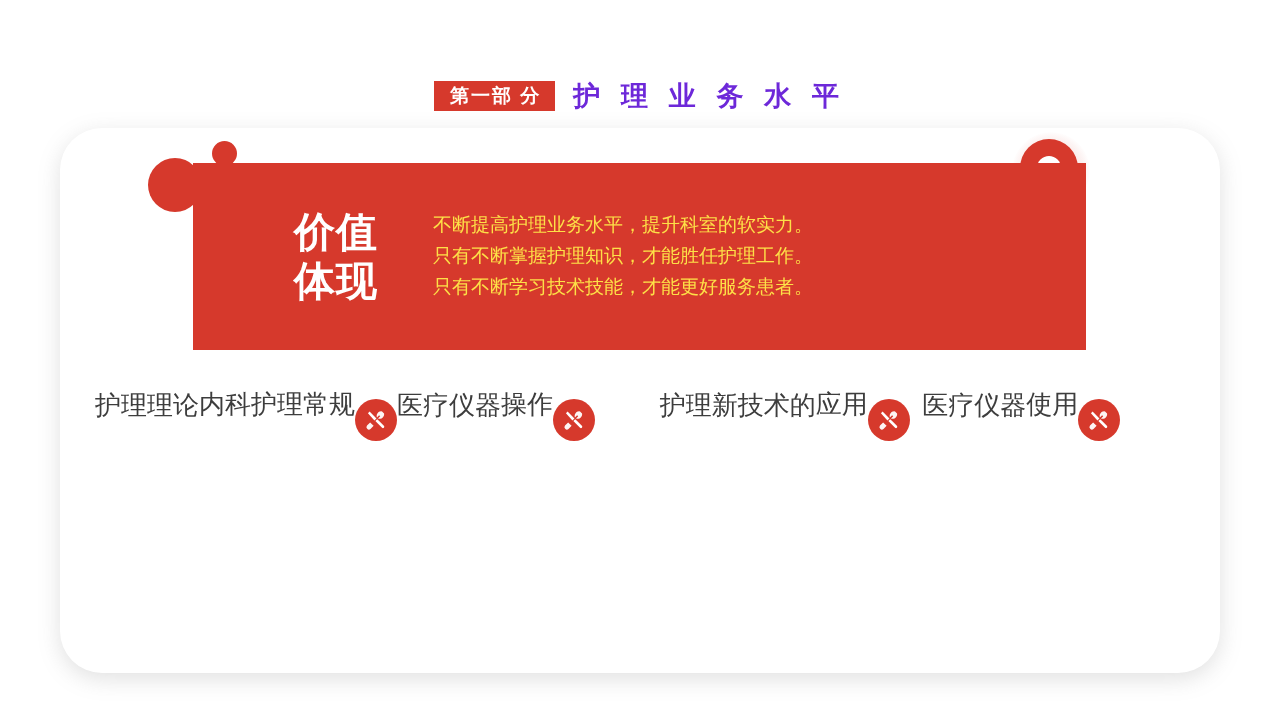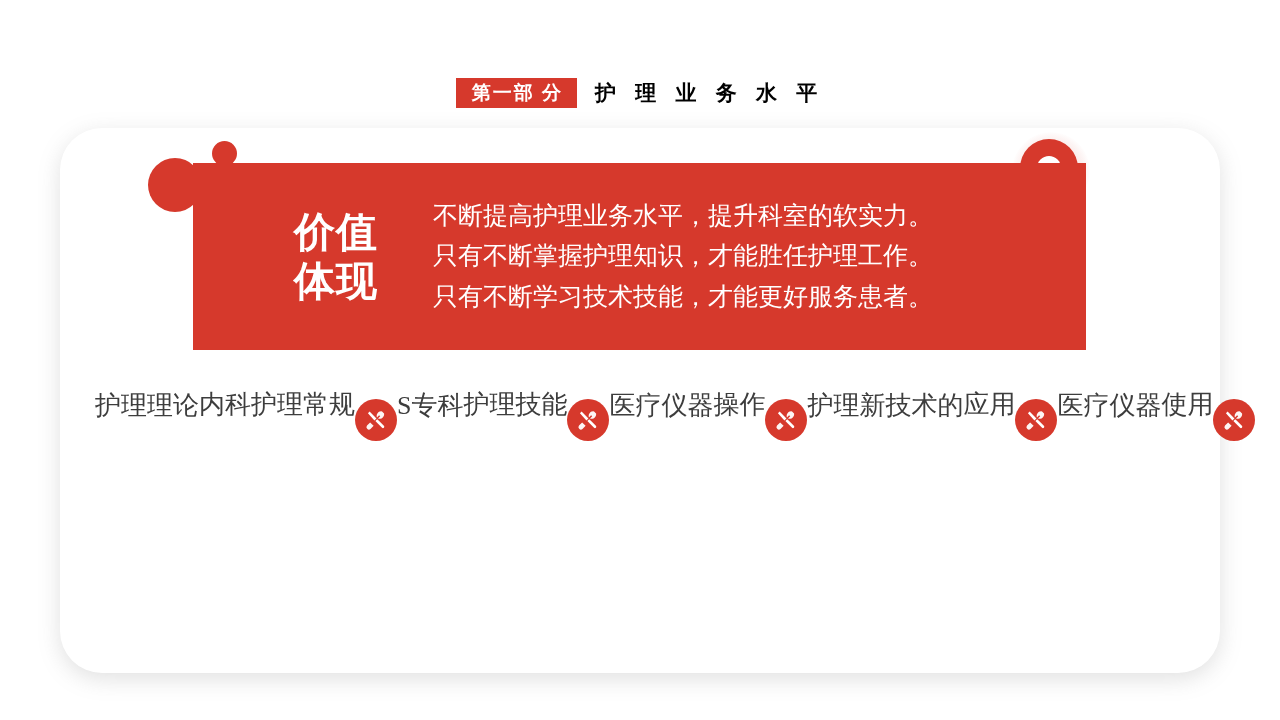--- a/index.html
+++ b/index.html
@@ -35,22 +35,22 @@
     background: #d6392c;
     color: #ffffff;
     font-family: "Liberation Sans", sans-serif;
     font-size: 19px;
     font-weight: bold;
     letter-spacing: 2px;
     padding: 5px 14px 6px 16px;
     line-height: 1;
   }
   .header-title {
-    color: #000000;
-    font-size: 21px;
+    color: #6d28d9;
+    font-size: 27px;
     font-weight: bold;
     letter-spacing: 7px;
     font-family: "Liberation Serif", serif;
   }
 
   
   .card {
     position: absolute;
     left: 60px;
     top: 128px;
@@ -125,22 +125,22 @@
     font-size: 41px;
     font-weight: bold;
     line-height: 1.18;
     margin-left: 101px;
     letter-spacing: 1px;
     font-family: "Liberation Serif", serif;
     white-space: pre-line;
     text-align: center;
   }
   .banner-text {
-    color: #ffffff;
-    font-size: 25px;
+    color: #fde047;
+    font-size: 19px;
     line-height: 1.62;
     margin-left: 55px;
     font-family: "Liberation Serif", serif;
     white-space: pre-line;
   }
 
   
   .columns {
     position: absolute;
     left: 95px;
@@ -211,34 +211,20 @@
           <g fill="#ffffff">
             <path d="M3.2 4.6 L5 2.8 l7.5 7.5 -2.2 2.2 z"></path>
             <path d="M13.3 11.1 l2.1 2.1 5.2 5.2 a1.4 1.4 0 0 1 -2 2 l-5.2 -5.2 -2.1 -2.1 z"></path>
             <path d="M18.6 2.6 a5 5 0 0 0 -5.6 6.6 l2.4 -2.4 1.2 1.2 -2.4 2.4 a5 5 0 0 0 6.6 -5.6 z" opacity="0.95"></path>
             <path d="M5.6 14.6 l3.8 3.8 -3.4 3.4 a2.7 2.7 0 0 1 -3.8 -3.8 z" opacity="0.95"></path>
           </g>
         </svg>
       </div>
     </div>
 
-    <div class="col">
-      <div class="col-line1">S专科</div>
-      <div class="col-line2">护理技能</div>
-      <div class="icon-circle">
-        <svg width="22" height="22" viewBox="0 0 24 24" aria-hidden="true">
-          <g fill="#ffffff">
-            <path d="M3.2 4.6 L5 2.8 l7.5 7.5 -2.2 2.2 z"></path>
-            <path d="M13.3 11.1 l2.1 2.1 5.2 5.2 a1.4 1.4 0 0 1 -2 2 l-5.2 -5.2 -2.1 -2.1 z"></path>
-            <path d="M18.6 2.6 a5 5 0 0 0 -5.6 6.6 l2.4 -2.4 1.2 1.2 -2.4 2.4 a5 5 0 0 0 6.6 -5.6 z" opacity="0.95"></path>
-            <path d="M5.6 14.6 l3.8 3.8 -3.4 3.4 a2.7 2.7 0 0 1 -3.8 -3.8 z" opacity="0.95"></path>
-          </g>
-        </svg>
-      </div>
-    </div>
 
     <div class="col">
       <div class="col-line1">医疗仪器</div>
       <div class="col-line2">操作</div>
       <div class="icon-circle">
         <svg width="22" height="22" viewBox="0 0 24 24" aria-hidden="true">
           <g fill="#ffffff">
             <path d="M3.2 4.6 L5 2.8 l7.5 7.5 -2.2 2.2 z"></path>
             <path d="M13.3 11.1 l2.1 2.1 5.2 5.2 a1.4 1.4 0 0 1 -2 2 l-5.2 -5.2 -2.1 -2.1 z"></path>
             <path d="M18.6 2.6 a5 5 0 0 0 -5.6 6.6 l2.4 -2.4 1.2 1.2 -2.4 2.4 a5 5 0 0 0 6.6 -5.6 z" opacity="0.95"></path>

